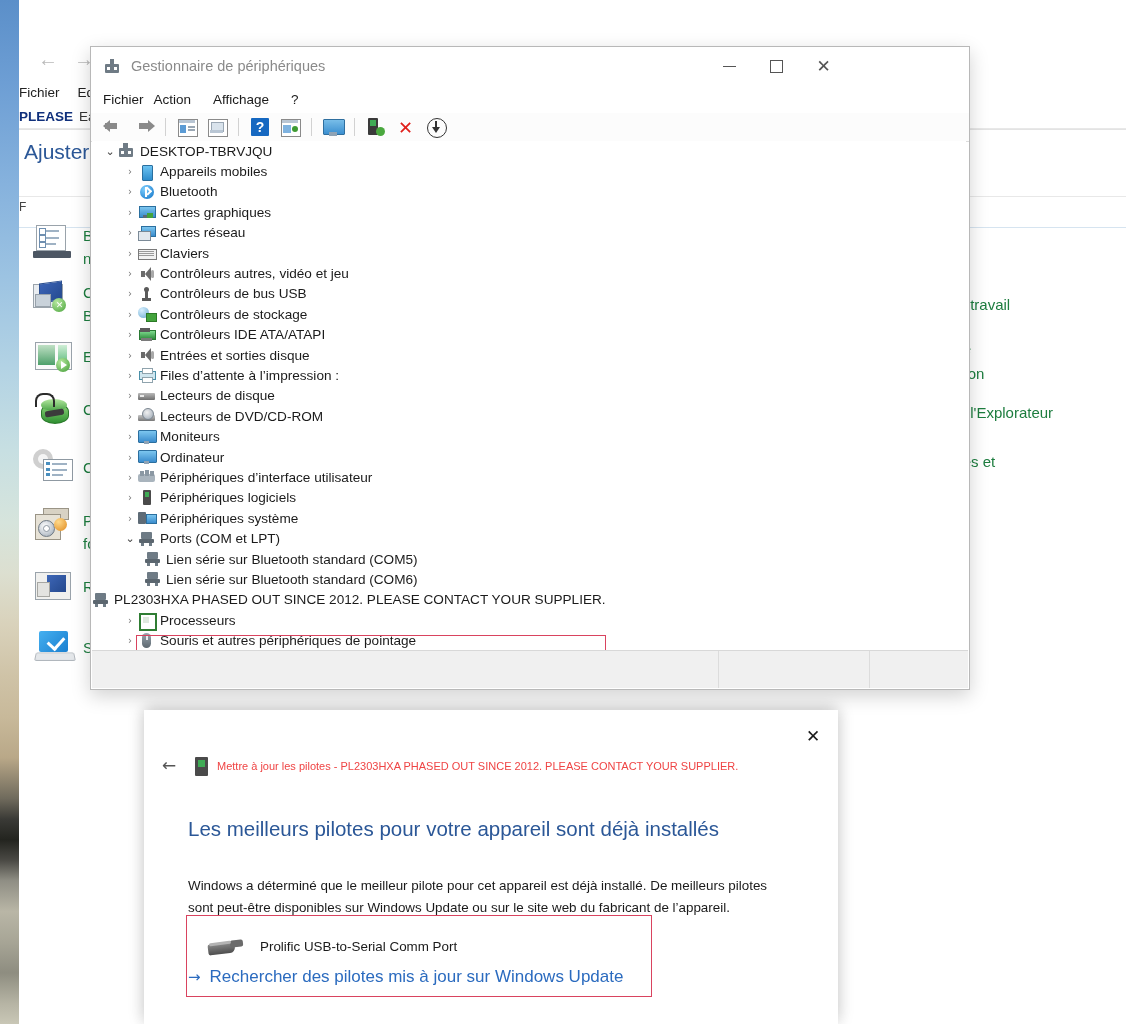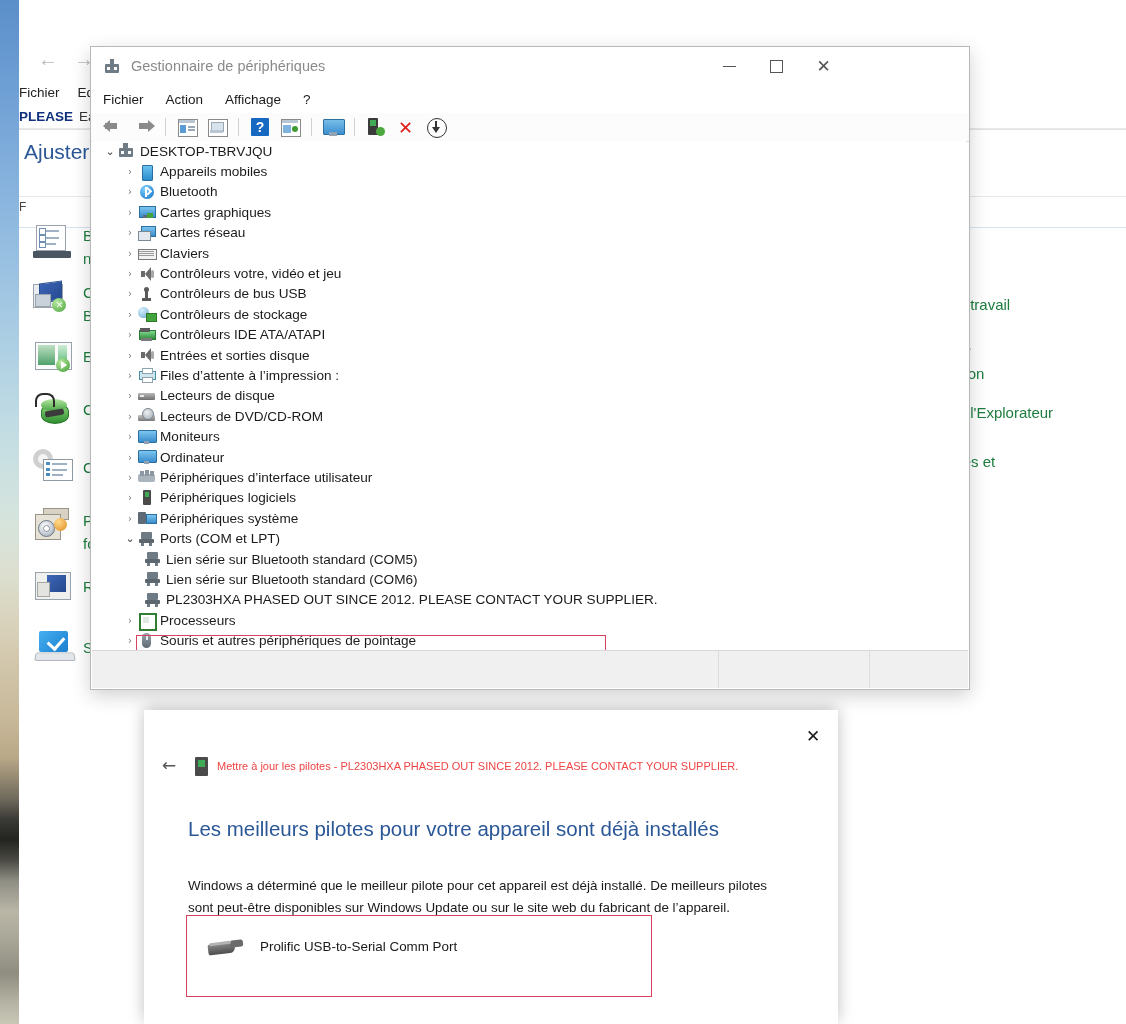--- a/index.html
+++ b/index.html
@@ -151,21 +151,21 @@
   .glyph-min { display:block; width:13px; height:1px; background:#555; }
   .glyph-max { display:block; width:11px; height:11px; border:1px solid #555; }
   .glyph-close { font-size: 17px; line-height: 1; color:#555; font-family:"DejaVu Sans", sans-serif;}
 
   #dm-menubar {
     position: absolute; left: 0; top: 38px; width: 878px; height: 28px;
     background: #fff; display: flex; align-items: center;
   }
   .dm-menu { font-size: 13.5px; color: #1a1a1a; }
   #dm-m1 { margin-left: 12px; }
-  #dm-m2 { margin-left: 22px; }
+  #dm-m2 { margin-left: 10px; }
   #dm-m3 { margin-left: 22px; }
   #dm-m4 { margin-left: 22px; }
 
   #dm-toolbar {
     position: absolute; left: 0; top: 66px; width: 878px; height: 28px;
     background: #fcfcfc; border-bottom: 1px solid #dcdcdc;
     display: flex; align-items: center;
   }
   .tb-sep { width: 1px; height: 18px; background: #d2d2d2; margin: 0 6px; }
   .tbi { width: 22px; height: 20px; margin: 0 4px; position: relative; }
@@ -535,21 +535,21 @@
         <span class="tlabel">Claviers</span>
       </div>
 
       <div class="trow" style="padding-left:30px;">
         <span class="chev">›</span>
         <span class="ticon">
           <span class="ic" style="left:3px;top:5px;width:4px;height:6px;background:#6b6b6b;"></span>
           <span class="ic" style="left:7px;top:1px;width:0;height:0;border-right:6px solid #6b6b6b;border-top:7px solid transparent;border-bottom:7px solid transparent;"></span>
           <span class="ic" style="left:13px;top:4px;width:3px;height:8px;background:#a9a9a9;border-radius:2px;"></span>
         </span>
-        <span class="tlabel">Contrôleurs votre, vidéo et jeu</span>
+        <span class="tlabel">Contrôleurs autres, vidéo et jeu</span>
       </div>
 
       <div class="trow" style="padding-left:30px;">
         <span class="chev">›</span>
         <span class="ticon">
           <span class="ic" style="left:6px;top:1px;width:5px;height:5px;border-radius:50%;background:#5a5a5a;"></span>
           <span class="ic" style="left:7px;top:5px;width:3px;height:9px;background:#5a5a5a;"></span>
           <span class="ic" style="left:4px;top:12px;width:9px;height:3px;background:#5a5a5a;"></span>
         </span>
         <span class="tlabel">Contrôleurs de bus USB</span>
@@ -683,21 +683,21 @@
       <div class="trow" style="padding-left:52px;">
         <span class="ticon">
           <span class="ic" style="left:3px;top:1px;width:11px;height:7px;background:#6e7b85;border-radius:1px;"></span>
           <span class="ic" style="left:1px;top:8px;width:15px;height:4px;background:#5b666f;border-radius:1px;"></span>
           <span class="ic" style="left:3px;top:12px;width:3px;height:3px;background:#6e7b85;"></span>
           <span class="ic" style="left:11px;top:12px;width:3px;height:3px;background:#6e7b85;"></span>
         </span>
         <span class="tlabel">Lien série sur Bluetooth standard (COM6)</span>
       </div>
 
-      <div class="trow" style="padding-left:52px;">
+      <div class="trow" style="">
         <span class="ticon">
           <span class="ic" style="left:3px;top:1px;width:11px;height:7px;background:#6e7b85;border-radius:1px;"></span>
           <span class="ic" style="left:1px;top:8px;width:15px;height:4px;background:#5b666f;border-radius:1px;"></span>
           <span class="ic" style="left:3px;top:12px;width:3px;height:3px;background:#6e7b85;"></span>
           <span class="ic" style="left:11px;top:12px;width:3px;height:3px;background:#6e7b85;"></span>
         </span>
         <span class="tlabel">PL2303HXA PHASED OUT SINCE 2012. PLEASE CONTACT YOUR SUPPLIER.</span>
       </div>
 
       <div class="trow" style="padding-left:30px;">
@@ -744,17 +744,20 @@
 
     <div id="dlg-devrow">
       <div id="dlg-prolific-icon">
         <div class="ic" style="left:2px;top:9px;width:27px;height:11px;background:linear-gradient(#8b8b8b,#4d4d4d);border-radius:3px 8px 8px 3px;transform:rotate(-7deg);"></div>
         <div class="ic" style="left:24px;top:6px;width:13px;height:7px;background:#6b6b6b;border-radius:2px;transform:rotate(-7deg);"></div>
         <div class="ic" style="left:3px;top:8px;width:22px;height:3px;background:#b3b3b3;border-radius:2px;transform:rotate(-7deg);"></div>
       </div>
       <div id="dlg-prolific-name">Prolific USB-to-Serial Comm Port</div>
     </div>
 
+    <div id="dlg-link">
+      <span class="arrow">→</span><span>Rechercher des pilotes mis à jour sur Windows Update</span>
+    </div>
 
     <div class="redbox" style="left:42px; top:205px; width:466px; height:82px;"></div>
   </div>
 
 </div>
 
 </body></html>

